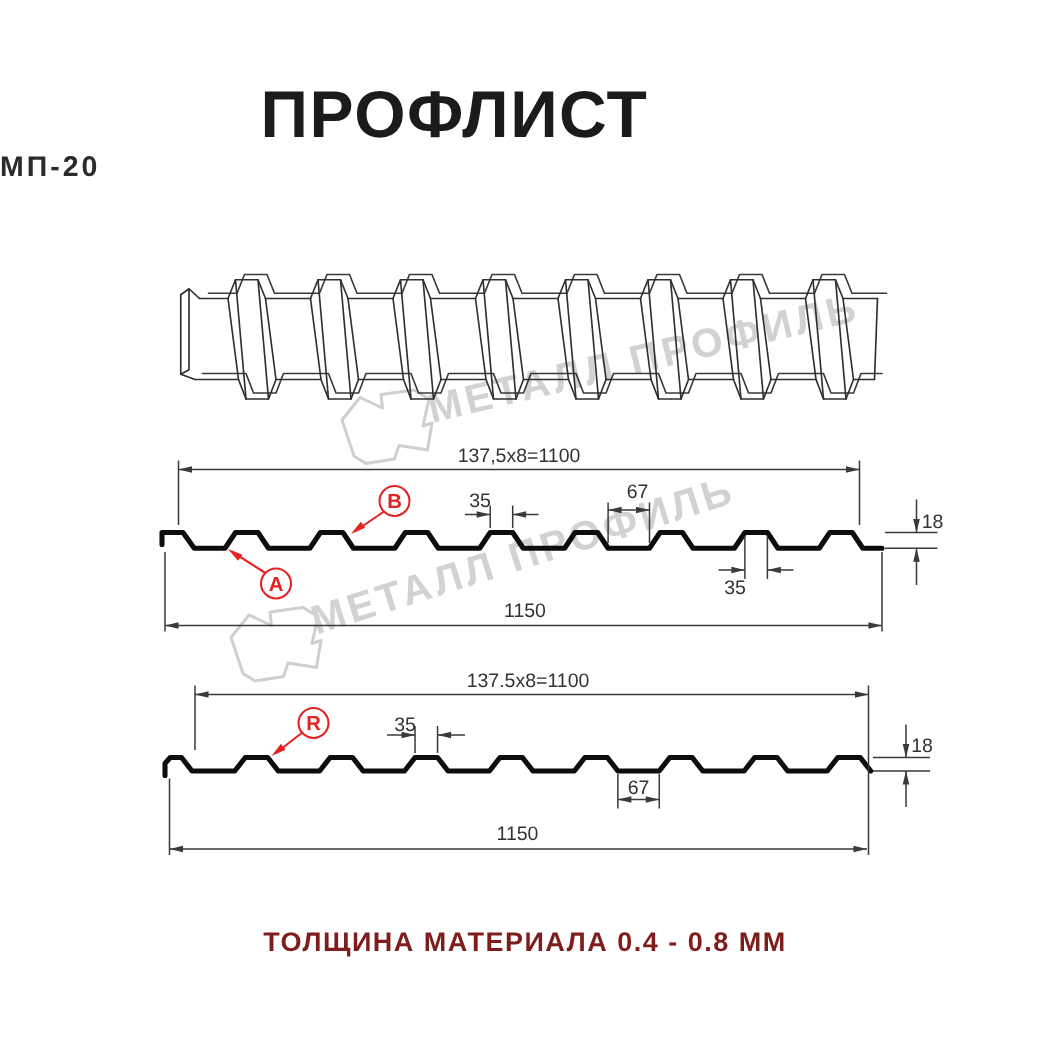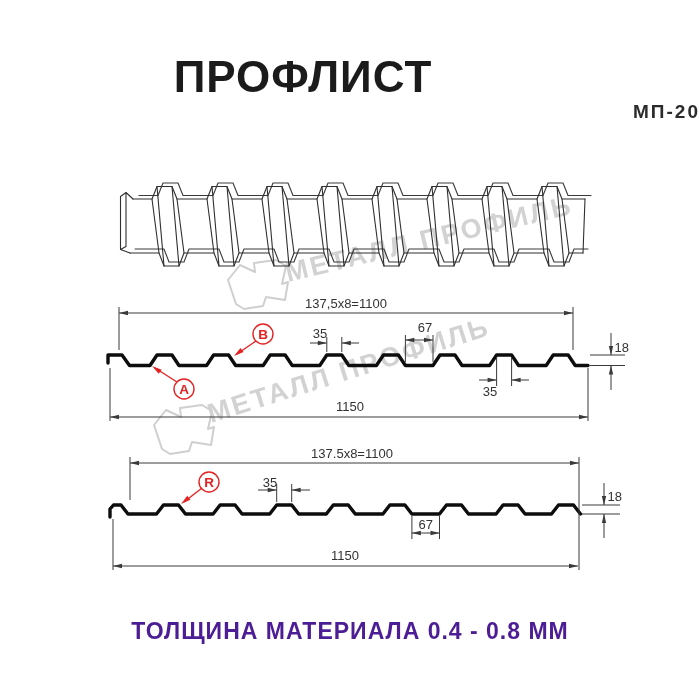--- a/index.html
+++ b/index.html
@@ -1,23 +1,23 @@
 <!DOCTYPE html>
 <html><head>
 <meta charset="utf-8">
 <style>
   html,body{margin:0;padding:0;background:#fff;}
   #stage{position:relative;width:700px;height:700px;background:#ffffff;overflow:hidden;
          font-family:"Liberation Sans", sans-serif;}
   .title{position:absolute;left:0;top:52px;width:606px;text-align:center;
          font-size:44px;font-weight:800;letter-spacing:1px;color:#1b1b1b;}
-  .subtitle{position:absolute;left:0;top:101px;width:700px;text-align:right;
+  .subtitle{position:absolute;left:0;top:101px;width:700px;text-align:left;
          font-size:19px;font-weight:700;letter-spacing:2px;color:#2b2b2b;}
   .footer{position:absolute;left:0;top:618px;width:700px;text-align:center;
-         font-size:23px;font-weight:600;letter-spacing:1px;color:#4c1d95;}
+         font-size:18px;font-weight:600;letter-spacing:1px;color:#7f1d1d;}
   svg{position:absolute;left:0;top:0;}
   .sheet3d{stroke:#2f2f2f;stroke-width:1.1;fill:none;stroke-linejoin:round;stroke-linecap:round;}
   .wm{stroke:#cfcfcf;stroke-width:2;fill:none;stroke-linejoin:round;}
   .wmtext{fill:#d2d2d2;font-size:27px;font-weight:bold;letter-spacing:2.5px;}
   .prof{stroke:#0d0d0d;stroke-width:3.4;fill:none;stroke-linejoin:round;stroke-linecap:round;}
   .dim{stroke:#3a3a3a;stroke-width:1;fill:none;}
   .arr{fill:#3a3a3a;stroke:none;}
   .dimtxt{fill:#333;font-size:13px;}
   .dimtxt-c{fill:#333;font-size:13px;text-anchor:middle;}
   .red{stroke:#e42222;stroke-width:1.4;fill:none;}

